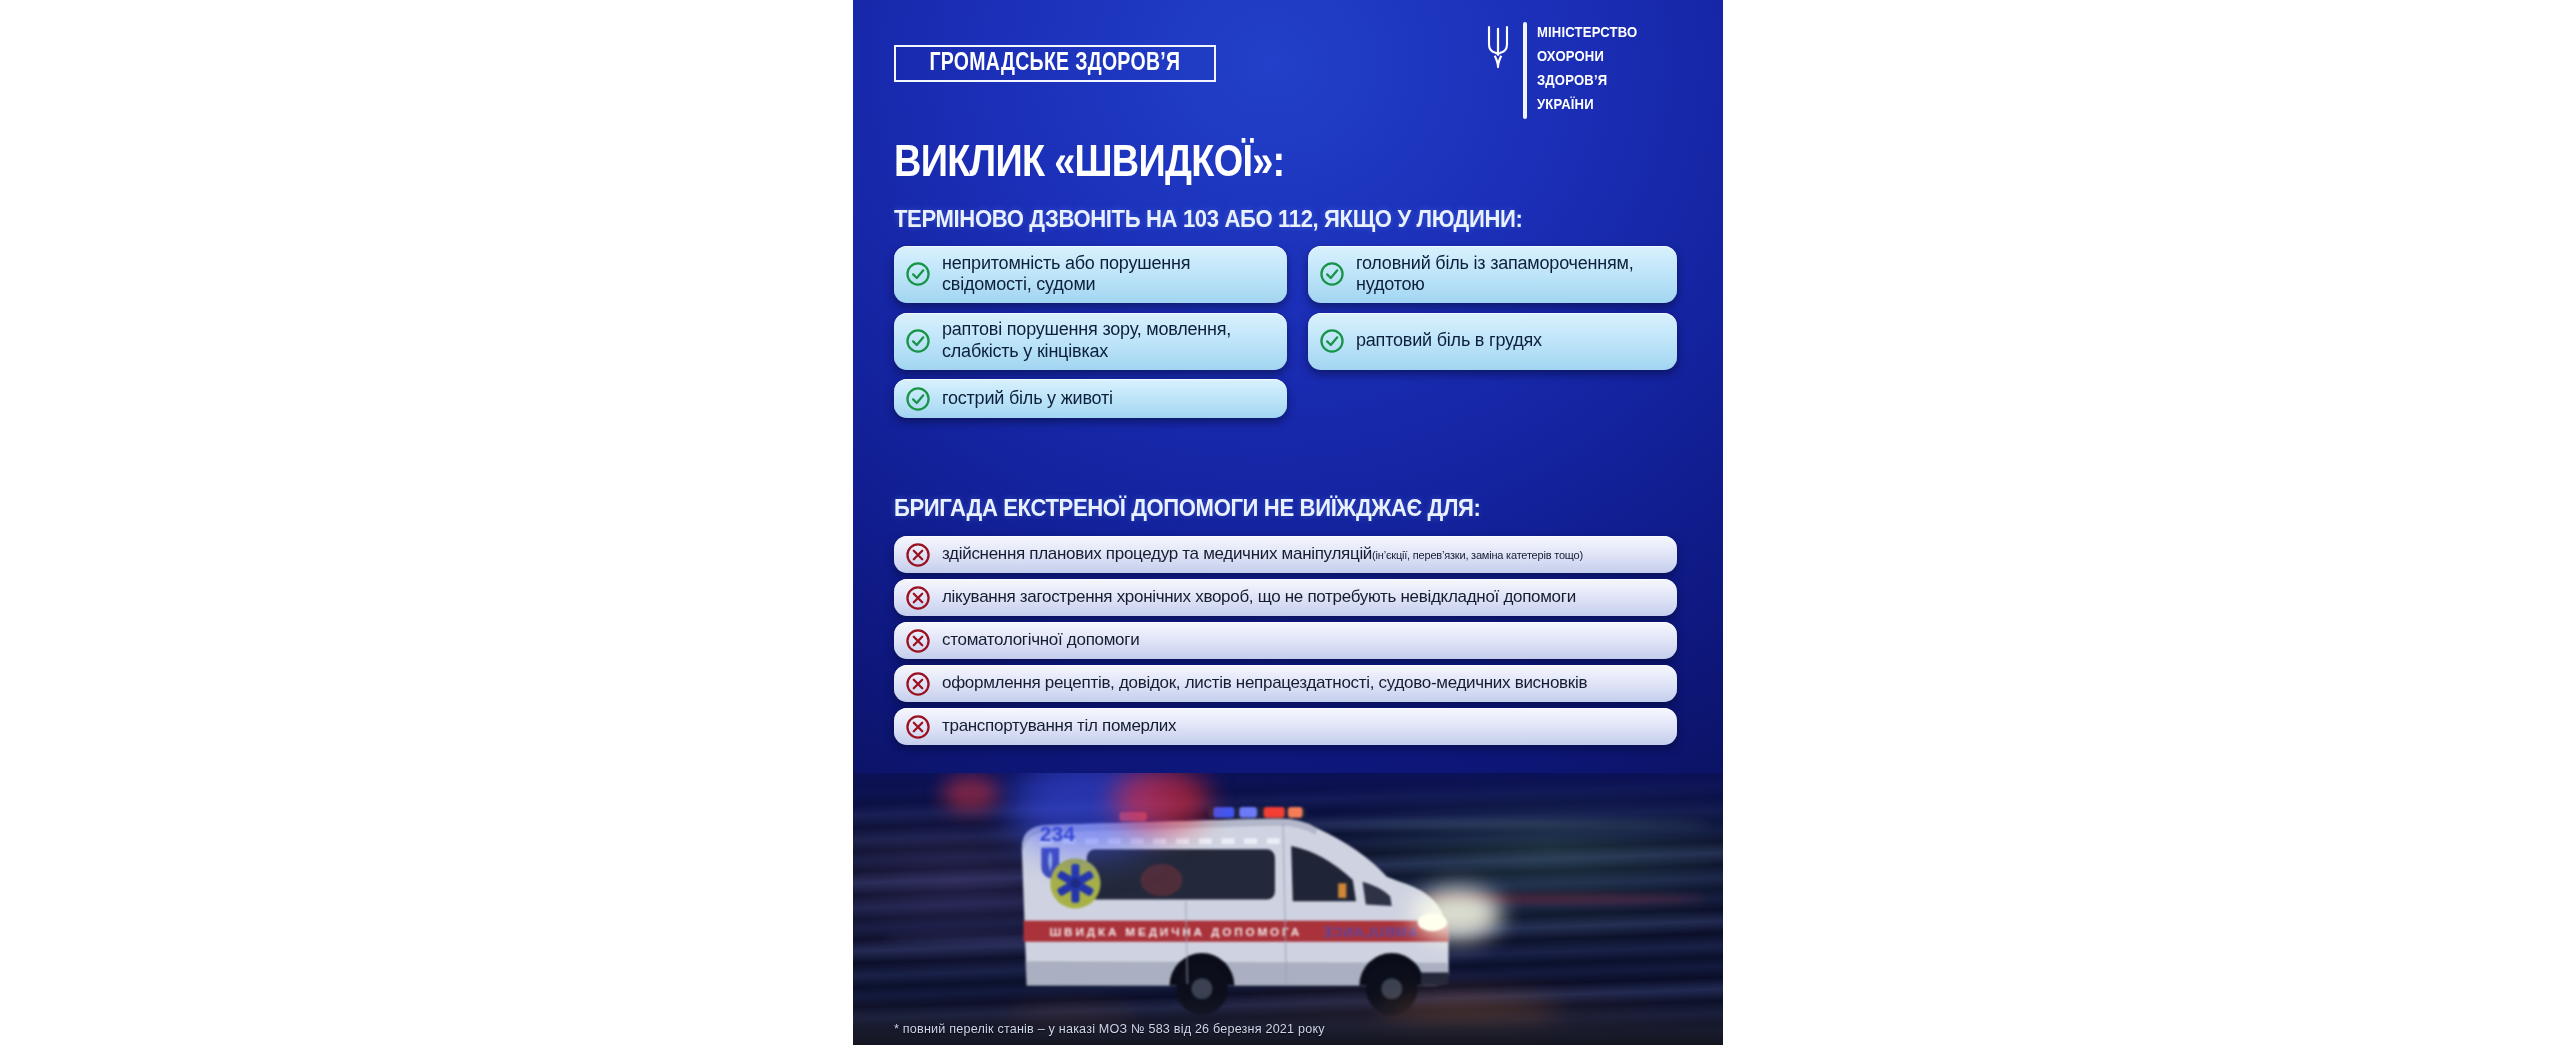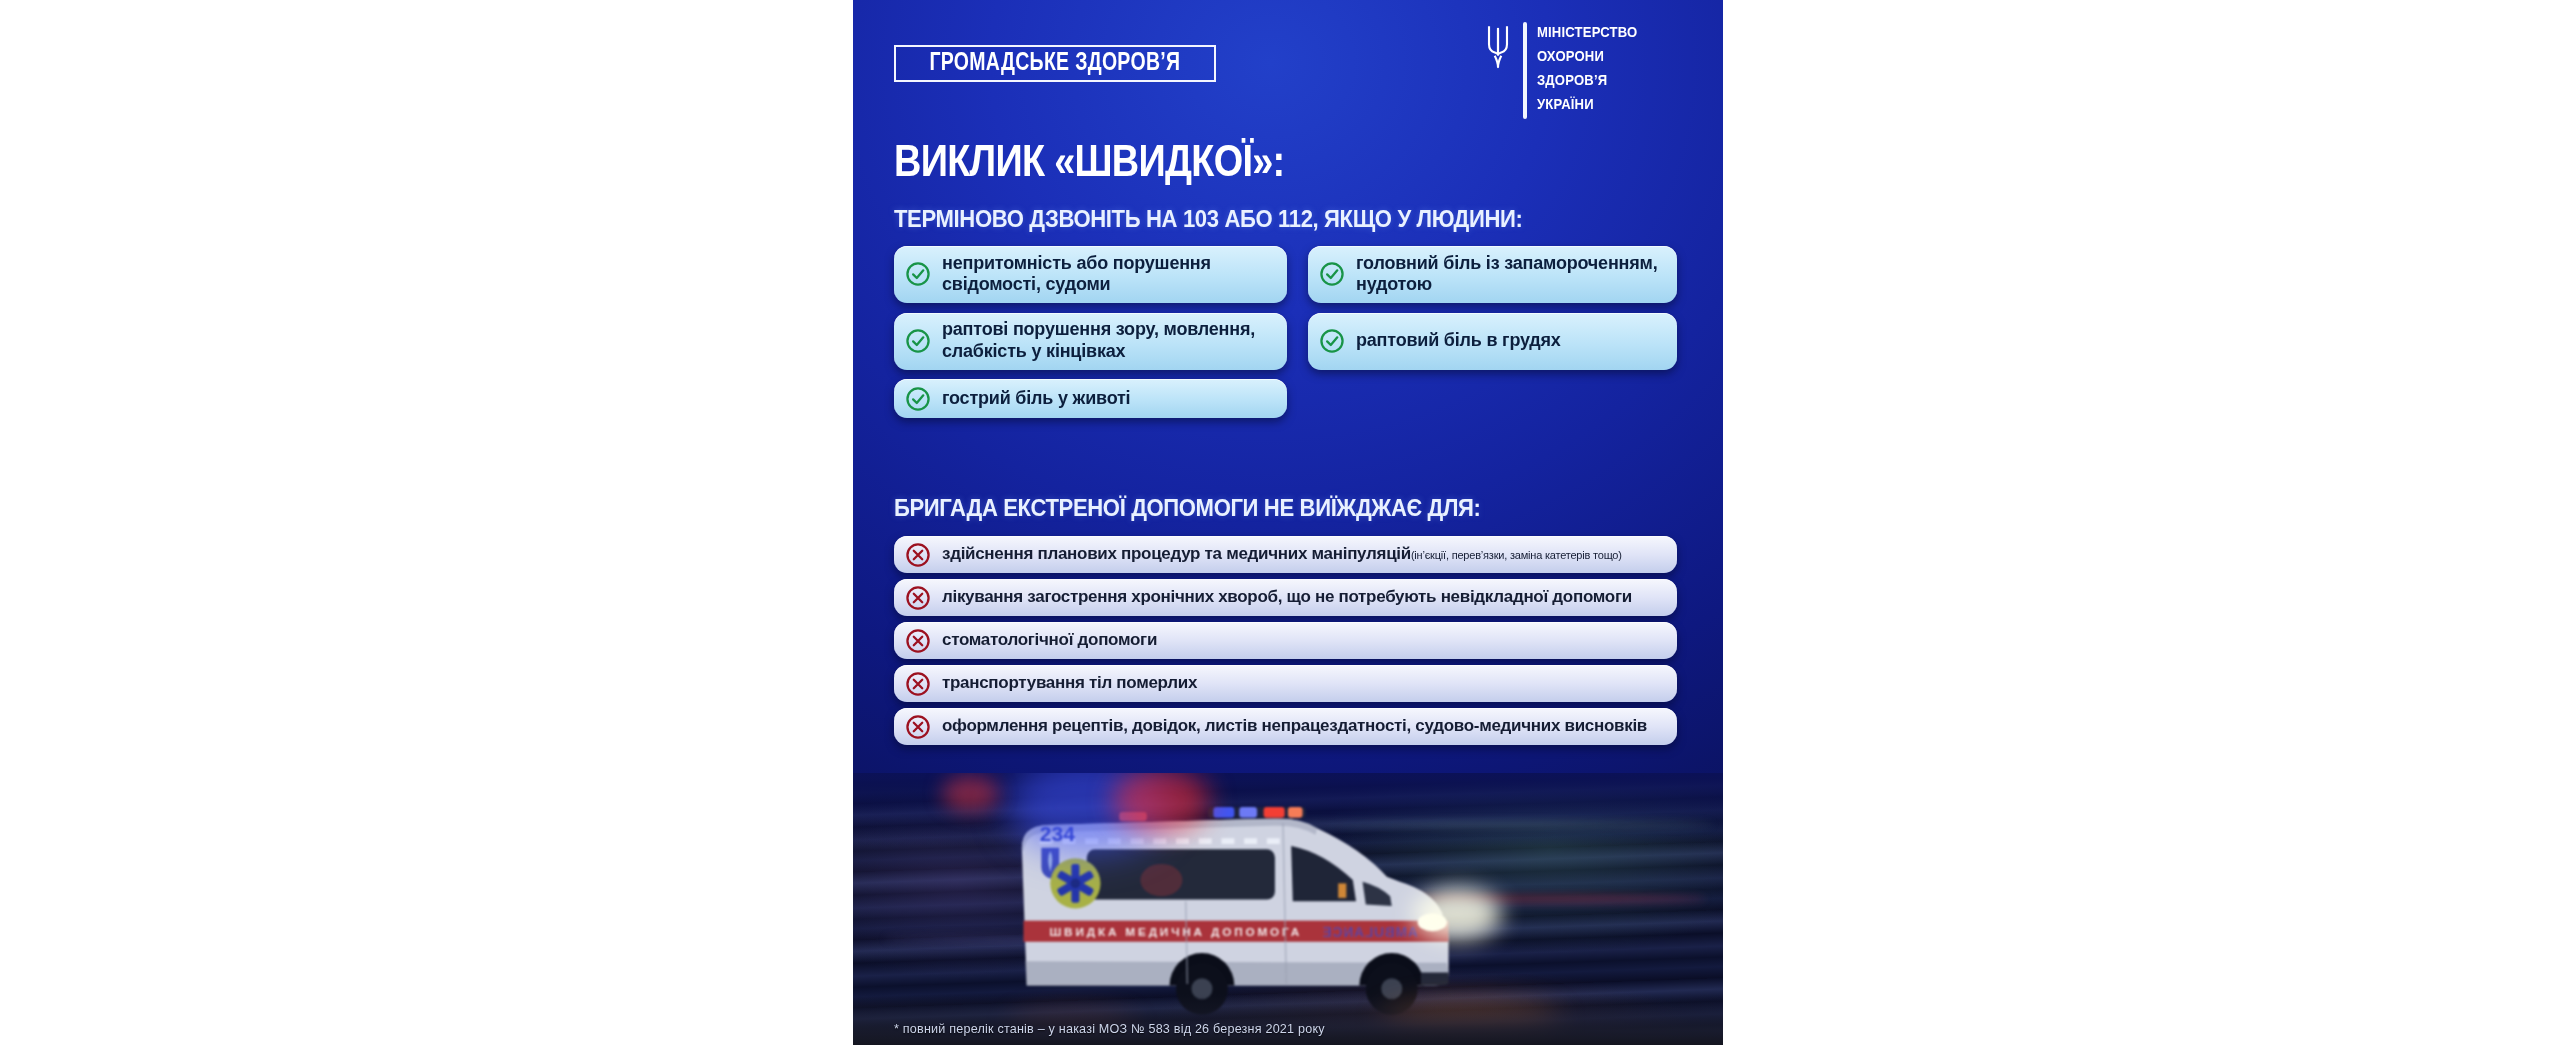--- a/index.html
+++ b/index.html
@@ -25,21 +25,21 @@
 
   .sect-heading{position:absolute;left:41px;margin:0;color:#e9f1ff;font-size:24px;font-weight:bold;
          letter-spacing:-0.4px;white-space:nowrap;transform:scaleX(.92);transform-origin:0 50%;
          text-shadow:0 0 6.5px rgba(120,160,255,.35);}
   .h-call{top:205px;}
   .h-nodispatch{top:494px;}
 
   
   .pill{display:flex;align-items:center;border-radius:13px;box-sizing:border-box;
         box-shadow:0 4px 8px rgba(4,8,40,.5), inset 0 0.8px 0 rgba(255,255,255,.85);}
-  .pill .txt{color:#0c1f3d;font-size:18px;font-weight:700;line-height:1.22;letter-spacing:-0.2px;}
+  .pill .txt{color:#0c1f3d;font-size:18px;font-weight:400;line-height:1.22;letter-spacing:-0.2px;}
   .pill svg{flex:0 0 auto;margin:0 11.4px 0 10.6px;}
 
   .grid{position:absolute;left:41px;top:246px;width:783px;display:grid;
         grid-template-columns:393px 369px;column-gap:21px;row-gap:9.7px;}
   .pill.green{background:linear-gradient(180deg,#d9f1fd 0%, #bbe3f8 55%, #a2d5f1 100%);
         min-height:37px;padding:6.5px 9.7px 6.5px 0;}
 
   .list{position:absolute;left:41px;top:536px;width:783px;display:flex;flex-direction:column;row-gap:6px;}
   .pill.red{background:linear-gradient(180deg,#f6f7fd 0%, #e0e4f7 50%, #c4ceec 100%);
         min-height:37px;padding:4.9px 9.7px 4.9px 0;white-space:nowrap;}
@@ -168,28 +168,28 @@
             <circle cx="16" cy="16" r="13" fill="none" stroke="#9c1120" stroke-width="2.8"></circle>
             <path d="M10.8 10.8 L21.2 21.2 M21.2 10.8 L10.8 21.2" fill="none" stroke="#9c1120" stroke-width="2.8" stroke-linecap="round"></path>
           </svg>
         <span class="txt">стоматологічної допомоги</span>
       </div>
       <div class="pill red">
         <svg width="26" height="26" viewBox="0 0 32 32">
             <circle cx="16" cy="16" r="13" fill="none" stroke="#9c1120" stroke-width="2.8"></circle>
             <path d="M10.8 10.8 L21.2 21.2 M21.2 10.8 L10.8 21.2" fill="none" stroke="#9c1120" stroke-width="2.8" stroke-linecap="round"></path>
           </svg>
+        <span class="txt">оформлення рецептів, довідок, листів непрацездатності, судово-медичних висновків</span>
+      </div>
+      <div class="pill red">
+        <svg width="26" height="26" viewBox="0 0 32 32">
+            <circle cx="16" cy="16" r="13" fill="none" stroke="#9c1120" stroke-width="2.8"></circle>
+            <path d="M10.8 10.8 L21.2 21.2 M21.2 10.8 L10.8 21.2" fill="none" stroke="#9c1120" stroke-width="2.8" stroke-linecap="round"></path>
+          </svg>
         <span class="txt">транспортування тіл померлих</span>
-      </div>
-      <div class="pill red">
-        <svg width="26" height="26" viewBox="0 0 32 32">
-            <circle cx="16" cy="16" r="13" fill="none" stroke="#9c1120" stroke-width="2.8"></circle>
-            <path d="M10.8 10.8 L21.2 21.2 M21.2 10.8 L10.8 21.2" fill="none" stroke="#9c1120" stroke-width="2.8" stroke-linecap="round"></path>
-          </svg>
-        <span class="txt">оформлення рецептів, довідок, листів непрацездатності, судово-медичних висновків</span>
       </div>
     </div>
 
     <div class="photo">
       <div class="streak s1"></div>
       <div class="streak s2"></div>
       <div class="streak s3"></div>
 
       <svg class="van" viewBox="0 0 560 270">
 

